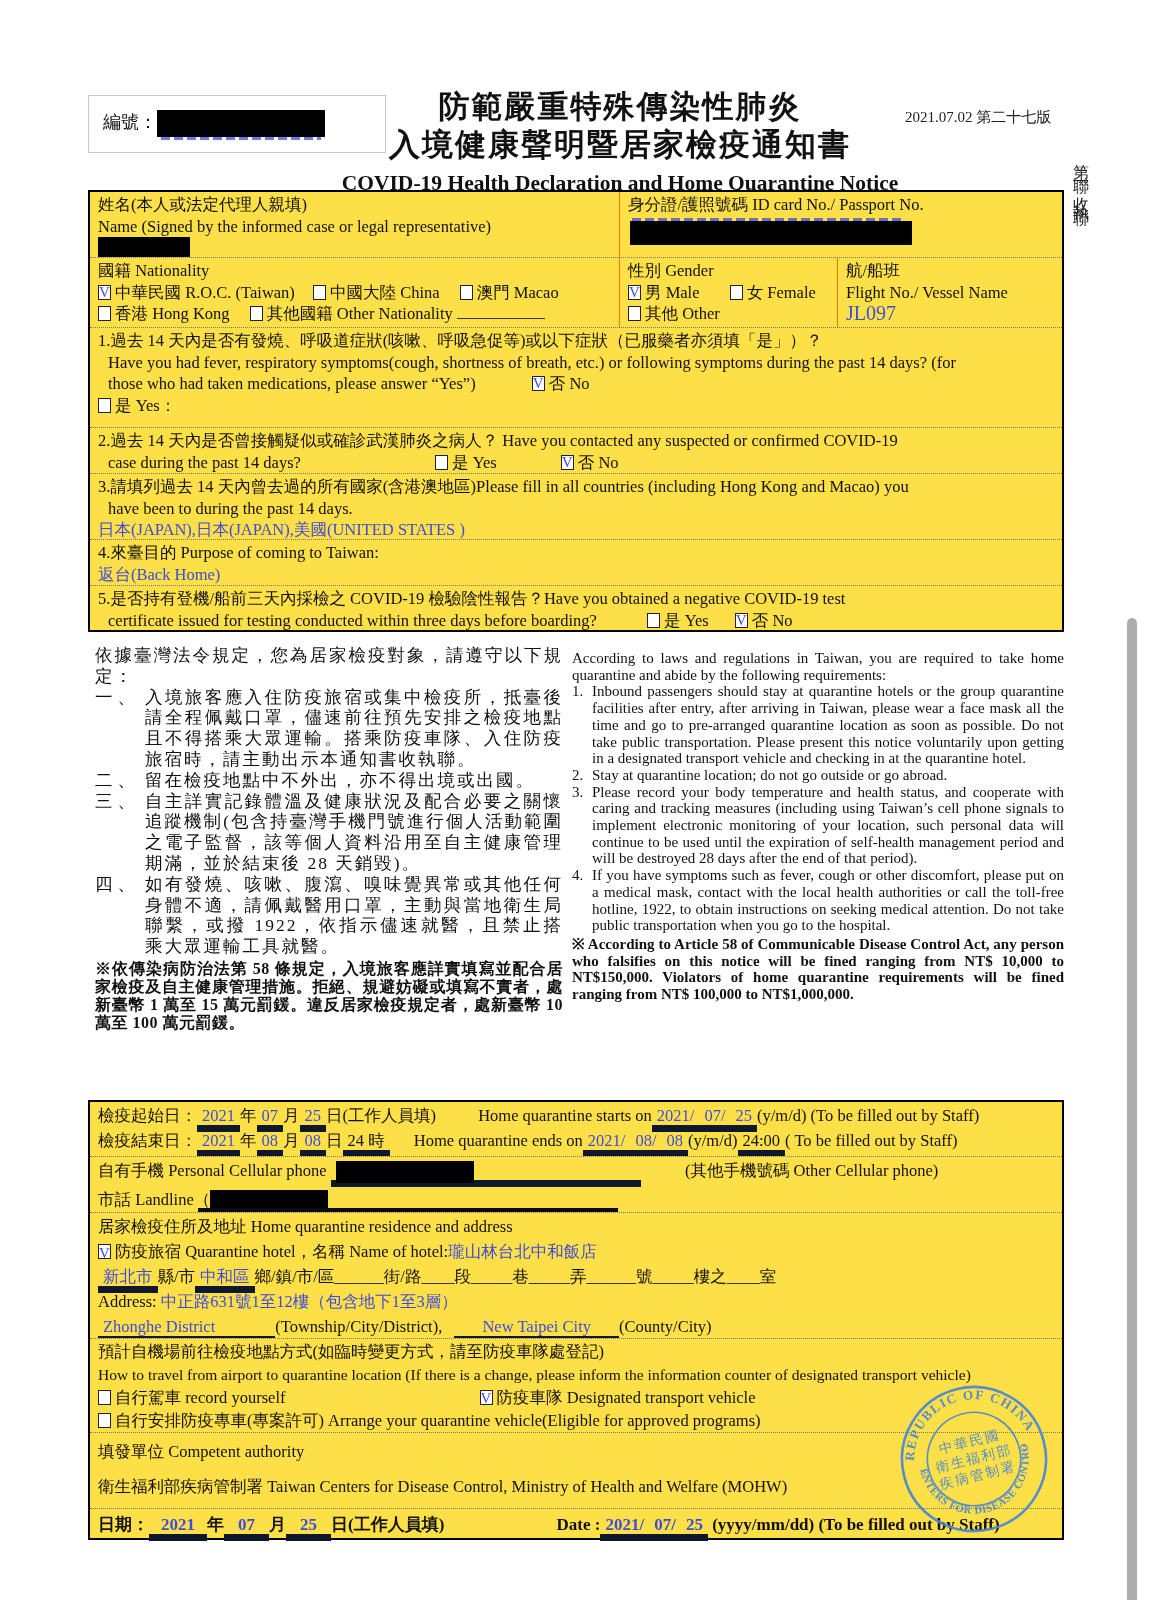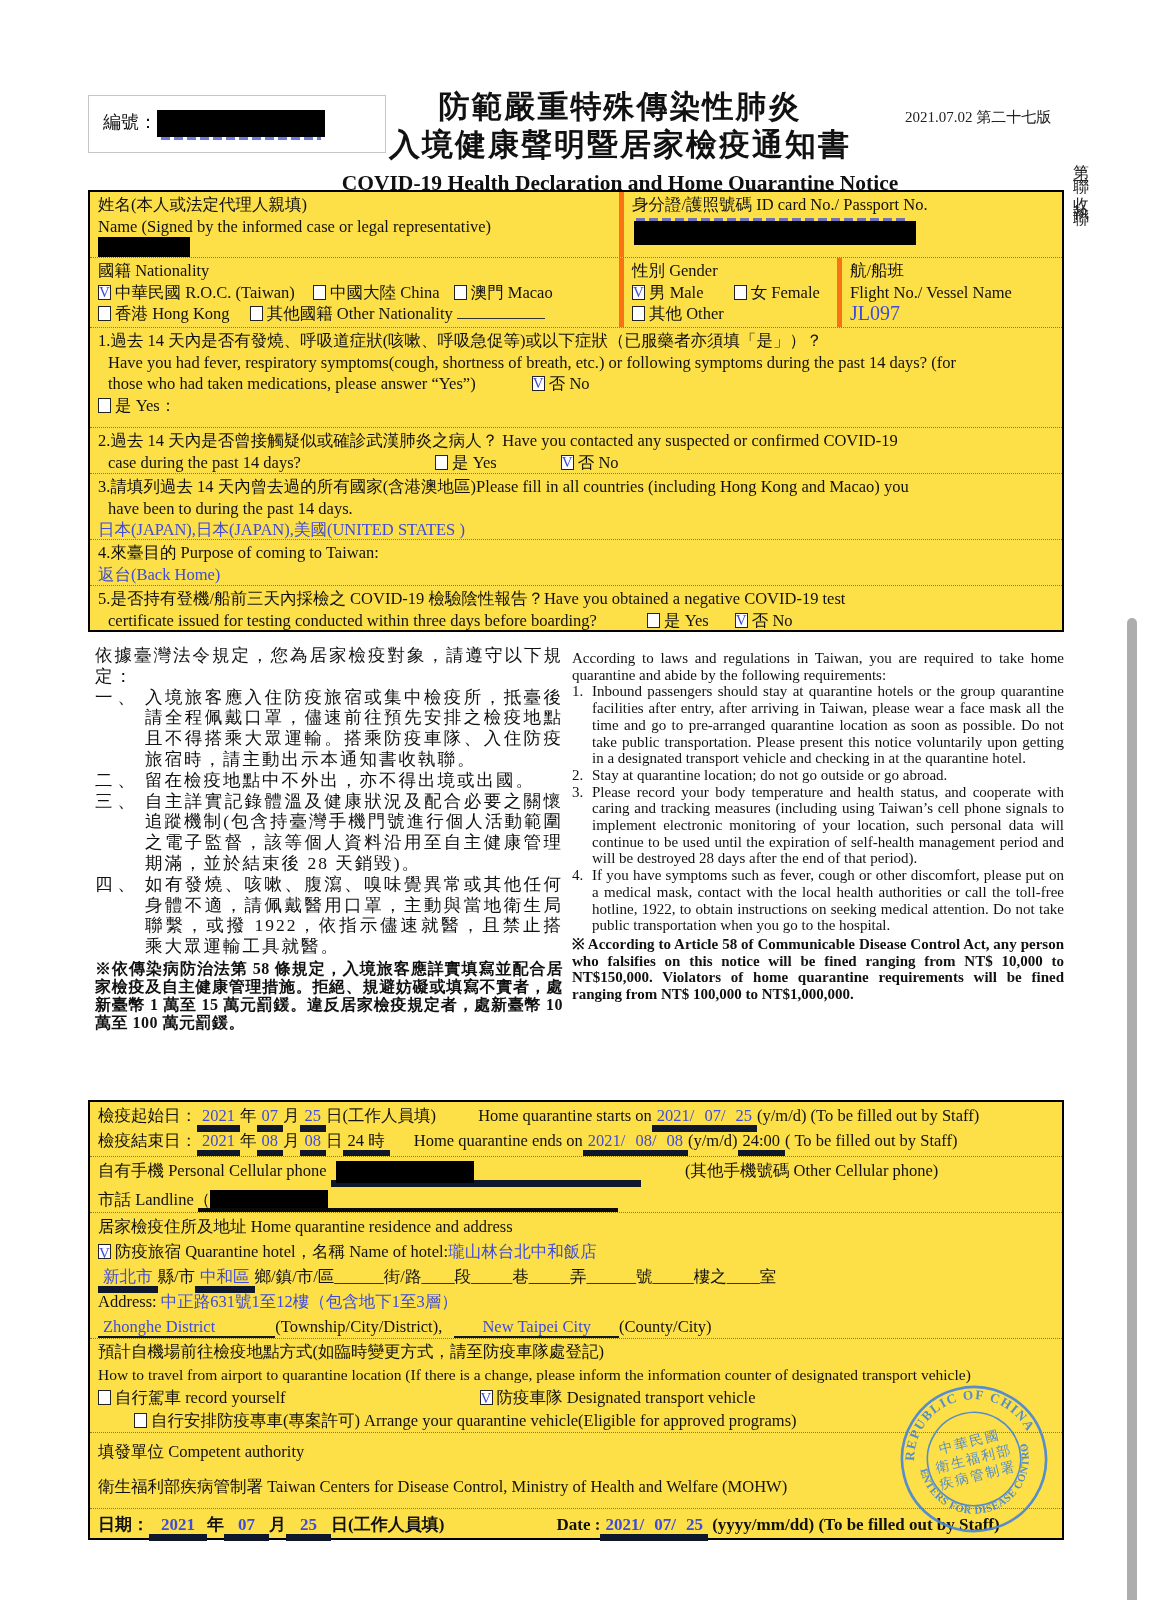--- a/index.html
+++ b/index.html
@@ -17,21 +17,21 @@
   #title-en{left:200px;top:171px;width:840px;font-size:21.5px;font-weight:bold;}
   #version{left:905px;top:108px;font-size:15px;color:#222;}
   #copy-vertical{left:1070px;top:152px;writing-mode:vertical-rl;font-size:16px;letter-spacing:7px;color:#222;}
   
   .formtable{border:2px solid #000;box-sizing:border-box;background:#fde047;}
   #table1{left:88px;top:190px;width:976px;height:442px;}
   #table2{left:88px;top:1100px;width:976px;height:440px;}
   .trow{box-sizing:border-box;border-top:1px dotted #777;position:relative;overflow:hidden;}
   .trow:first-child{border-top:none;}
   .cellflex{display:flex;height:100%;}
-  .vline{border-left:5px solid #f97316;}
+  .vline{border-left:1px solid #f97316;}
   .cell{box-sizing:border-box;padding:2px 8px;font-size:16.5px;}
   .line{line-height:21.5px;white-space:nowrap;}
   .fv{color:var(--fill-blue);}
   .ul{border-bottom:7px solid #0f172a;padding:0 5px;}
   .blank-line{display:inline-block;width:88px;height:14px;border-bottom:1px solid #333;vertical-align:baseline;}
   
   .cb{display:inline-block;width:13px;height:15px;border:1px solid #222;position:relative;vertical-align:-2px;margin-right:4px;background:#fff;box-sizing:border-box;}
   .cb .mark{position:absolute;left:0;top:-4px;font-size:15px;color:var(--fill-blue);}
   
   #reg-zh{left:95px;top:645px;width:468px;font-size:17.5px;line-height:20.8px;letter-spacing:2px;text-align:justify;}
@@ -87,21 +87,21 @@
       </div>
     </div>
 
     <div class="trow" style="height:70px;">
       <div class="cellflex">
         <div class="cell" style="width:529px;">
           <div class="line">國籍  Nationality</div>
           <div class="line">
             <span class="cb"><span class="mark">V</span></span><span>中華民國 R.O.C. (Taiwan)</span>
             <span style="margin-left:14px;"><span class="cb"></span><span>中國大陸  China</span></span>
-            <span style="margin-left:10px;"><span class="cb"></span><span>澳門  Macao</span></span>
+            <span style="margin-left:16px;"><span class="cb"></span><span>澳門  Macao</span></span>
           </div>
           <div class="line">
             <span class="cb"></span><span>香港  Hong Kong</span>
             <span style="margin-left:16px;"><span class="cb"></span><span>其他國籍 Other Nationality</span></span>
             <span class="blank-line"></span>
           </div>
         </div>
         <div class="cell vline" style="width:218px;">
           <div class="line">性別  Gender</div>
           <div class="line">
@@ -259,21 +259,21 @@
     </div>
 
     <div class="trow" style="height:94px;">
       <div class="cell" style="height:100%;padding-top:1px;">
         <div class="line" style="line-height:23px;">預計自機場前往檢疫地點方式(如臨時變更方式，請至防疫車隊處登記)</div>
         <div class="line" style="line-height:23px;font-size:15.5px;">How to travel from airport to quarantine location (If there is a change, please inform the information counter of designated transport vehicle)</div>
         <div class="line" style="line-height:23px;">
           <span class="cb"></span><span>自行駕車 record yourself</span>
           <span style="margin-left:190px;"><span class="cb"><span class="mark">V</span></span><span>防疫車隊 Designated transport vehicle</span></span>
         </div>
-        <div class="line" style="line-height:23px;margin-left:36px;">
+        <div class="line" style="line-height:23px;">
           <span class="cb"></span><span>自行安排防疫專車(專案許可) Arrange your quarantine vehicle(Eligible for approved programs)</span>
         </div>
       </div>
     </div>
 
     <div class="trow" style="height:76px;">
       <div class="cell" style="height:100%;">
         <div class="line" style="margin-top:6px;">填發單位  Competent authority</div>
         <div class="line" style="margin-top:13px;">衛生福利部疾病管制署 Taiwan Centers for Disease Control, Ministry of Health and Welfare (MOHW)</div>
       </div>

